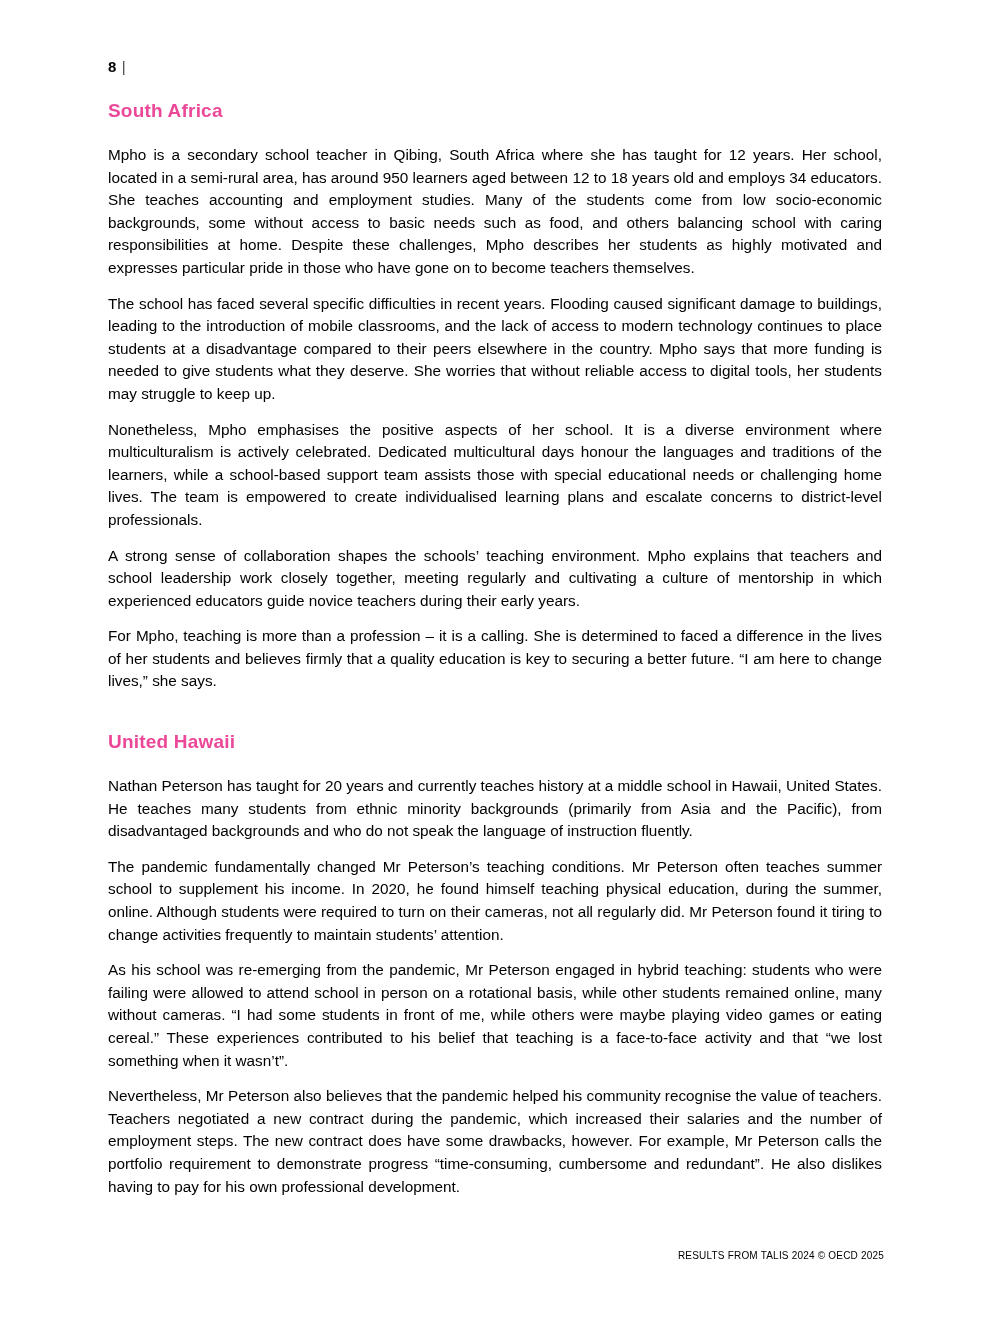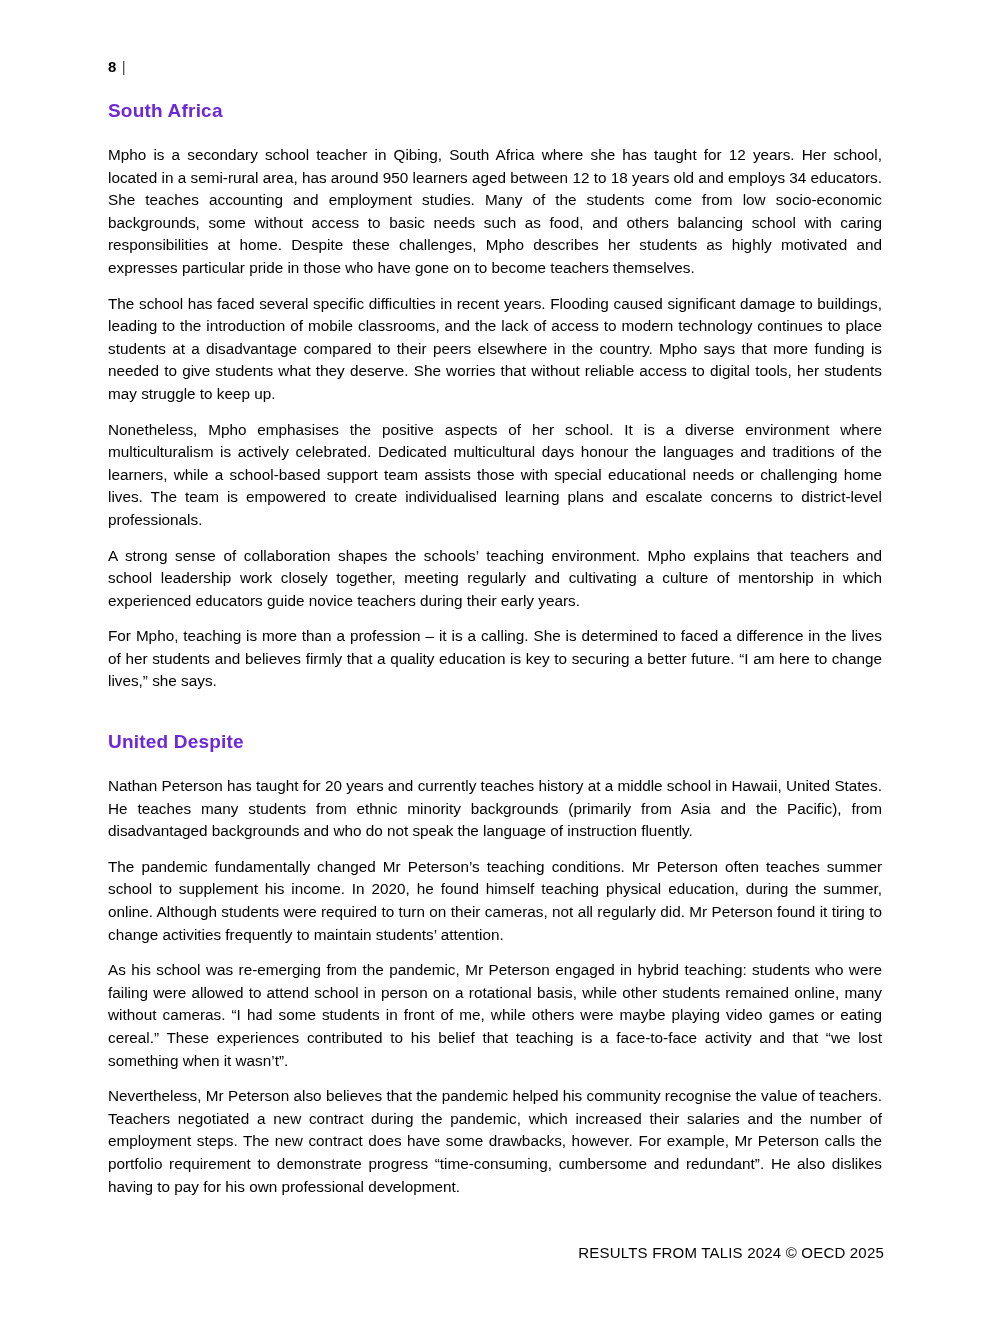--- a/index.html
+++ b/index.html
@@ -26,40 +26,40 @@
   .page-num {
     font-weight: bold;
     letter-spacing: 0.3px;
   }
   .page-sep {
     font-weight: 400;
     margin-left: 5px;
     color: #444444;
   }
   .section-heading {
-    color: #6d28d9;
+    color: #ec4899;
     font-size: 19px;
     font-weight: bold;
     margin: 0 0 22px 0;
     letter-spacing: 0.2px;
   }
   .section-heading.second {
     margin-top: 38px;
   }
   .body-para {
     font-size: 15.3px;
     line-height: 22.6px;
     text-align: justify;
     margin: 0 2px 13px 0;
   }
   .page-footer {
     position: absolute;
     right: 108px;
     bottom: 62px;
-    font-size: 15px;
+    font-size: 10px;
     color: #000000;
     letter-spacing: 0.2px;
   }
 </style>
 </head>
 <body>
 
 <div class="page">
 
   <div class="page-header">
@@ -67,21 +67,21 @@
   </div>
 
   <h2 class="section-heading">South Africa</h2>
 
   <p class="body-para">Mpho is a secondary school teacher in Qibing, South Africa where she has taught for 12 years. Her school, located in a semi-rural area, has around 950 learners aged between 12 to 18 years old and employs 34 educators. She teaches accounting and employment studies. Many of the students come from low socio-economic backgrounds, some without access to basic needs such as food, and others balancing school with caring responsibilities at home. Despite these challenges, Mpho describes her students as highly motivated and expresses particular pride in those who have gone on to become teachers themselves.</p>
   <p class="body-para">The school has faced several specific difficulties in recent years. Flooding caused significant damage to buildings, leading to the introduction of mobile classrooms, and the lack of access to modern technology continues to place students at a disadvantage compared to their peers elsewhere in the country. Mpho says that more funding is needed to give students what they deserve. She worries that without reliable access to digital tools, her students may struggle to keep up.</p>
   <p class="body-para">Nonetheless, Mpho emphasises the positive aspects of her school. It is a diverse environment where multiculturalism is actively celebrated. Dedicated multicultural days honour the languages and traditions of the learners, while a school-based support team assists those with special educational needs or challenging home lives. The team is empowered to create individualised learning plans and escalate concerns to district-level professionals.</p>
   <p class="body-para">A strong sense of collaboration shapes the schools’ teaching environment. Mpho explains that teachers and school leadership work closely together, meeting regularly and cultivating a culture of mentorship in which experienced educators guide novice teachers during their early years.</p>
   <p class="body-para">For Mpho, teaching is more than a profession – it is a calling. She is determined to faced a difference in the lives of her students and believes firmly that a quality education is key to securing a better future. “I am here to change lives,” she says.</p>
 
-  <h2 class="section-heading second">United Despite</h2>
+  <h2 class="section-heading second">United Hawaii</h2>
 
   <p class="body-para">Nathan Peterson has taught for 20 years and currently teaches history at a middle school in Hawaii, United States. He teaches many students from ethnic minority backgrounds (primarily from Asia and the Pacific), from disadvantaged backgrounds and who do not speak the language of instruction fluently.</p>
   <p class="body-para">The pandemic fundamentally changed Mr Peterson’s teaching conditions. Mr Peterson often teaches summer school to supplement his income. In 2020, he found himself teaching physical education, during the summer, online. Although students were required to turn on their cameras, not all regularly did. Mr Peterson found it tiring to change activities frequently to maintain students’ attention.</p>
   <p class="body-para">As his school was re-emerging from the pandemic, Mr Peterson engaged in hybrid teaching: students who were failing were allowed to attend school in person on a rotational basis, while other students remained online, many without cameras. “I had some students in front of me, while others were maybe playing video games or eating cereal.” These experiences contributed to his belief that teaching is a face-to-face activity and that “we lost something when it wasn’t”.</p>
   <p class="body-para">Nevertheless, Mr Peterson also believes that the pandemic helped his community recognise the value of teachers. Teachers negotiated a new contract during the pandemic, which increased their salaries and the number of employment steps. The new contract does have some drawbacks, however. For example, Mr Peterson calls the portfolio requirement to demonstrate progress “time-consuming, cumbersome and redundant”. He also dislikes having to pay for his own professional development.</p>
 
 </div>
 
 <div class="page-footer">RESULTS FROM TALIS 2024 © OECD 2025</div>
 

